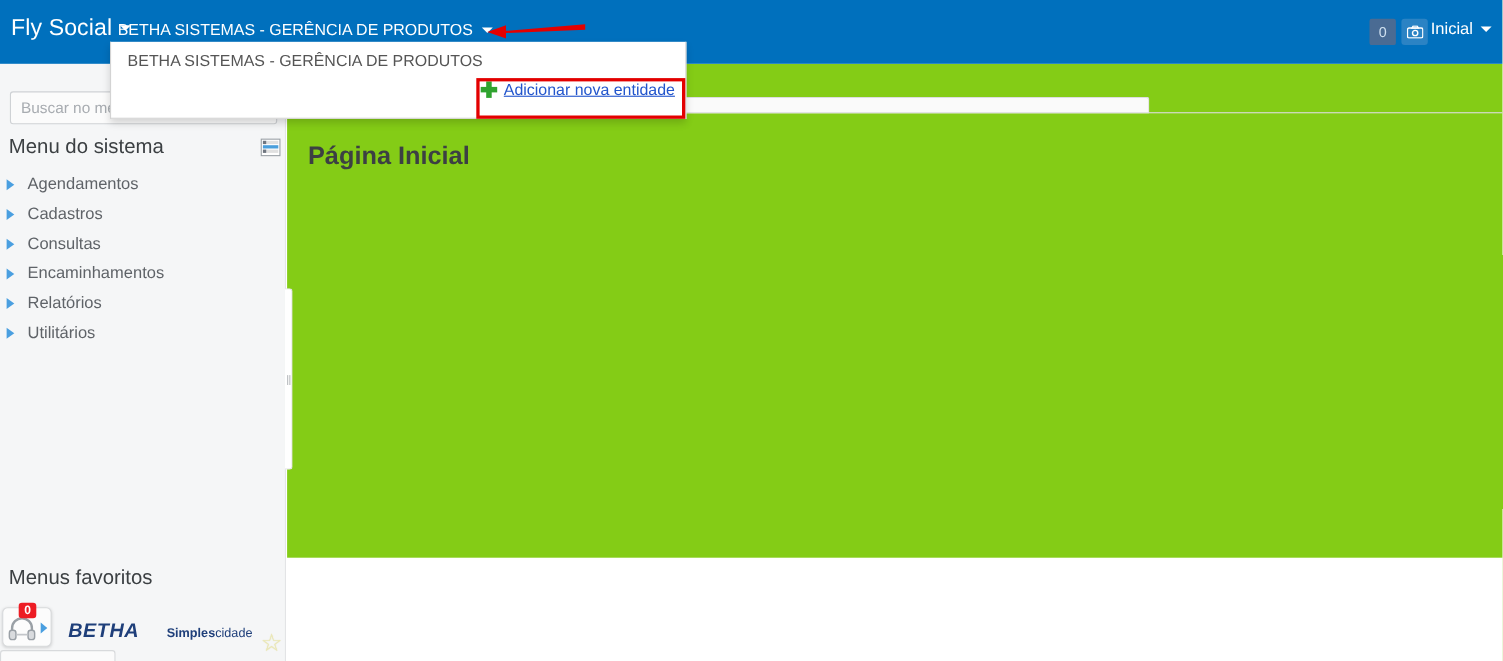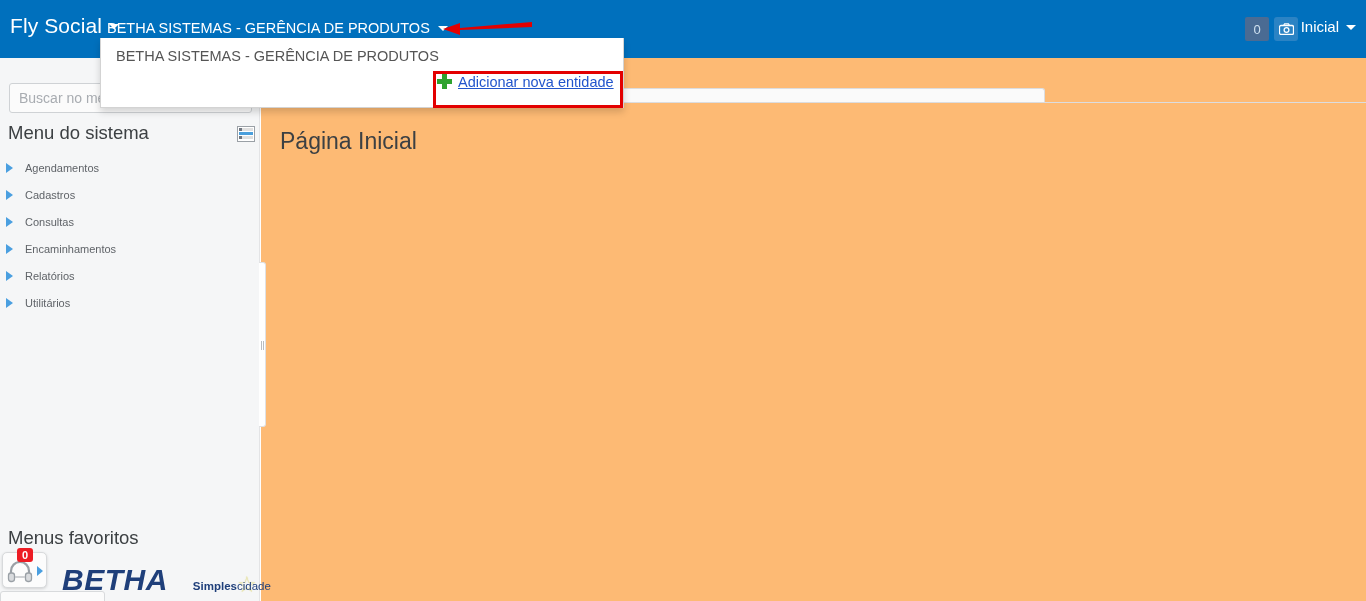--- a/index.html
+++ b/index.html
@@ -152,21 +152,21 @@
     outline: none;
   }
   .menu-search::placeholder { color: #a8acb1; }
 
   .section-title {
     position: absolute; left: 8px;
     font-size: 18.5px; color: #3c4043;
     white-space: nowrap;
   }
   #menu-sistema-title { top: 64px; }
-  #menus-favoritos-title { top: 456px; margin-top: 13px; }
+  #menus-favoritos-title { top: 456px; }
 
   .list-icon {
     position: absolute; left: 237px; top: 68px;
     width: 18px; height: 16px;
     background: #ffffff;
     border: 1px solid #9aa0a6;
     cursor: pointer;
   }
   .list-icon i {
     position: absolute; left: 1px; right: 1px;
@@ -197,21 +197,21 @@
     padding-left: 6px;
     cursor: pointer;
   }
   .menu-item .tri {
     width: 0; height: 0; flex: none;
     border-top: 5px solid transparent;
     border-bottom: 5px solid transparent;
     border-left: 7px solid #4a9fe0;
     margin-right: 12px;
   }
-  .menu-item .lbl { font-size: 11px; color: #5f6368; }
+  .menu-item .lbl { font-size: 15px; color: #5f6368; }
 
   
   .resize-grip {
     position: absolute; left: 259px; top: 262px;
     width: 7px; height: 165px;
     background: #ffffff;
     border: 1px solid #e0e1e3;
     border-left: none;
     border-radius: 0 3px 3px 0;
     cursor: col-resize;
@@ -261,33 +261,34 @@
     padding: 2px 4px;
     z-index: 8;
   }
 
   .betha-logo {
     position: absolute; left: 62px; top: 563px;
     display: flex; align-items: baseline;
     z-index: 7;
   }
   .betha-logo .b1 {
-    font-size: 30px; font-weight: bold; font-style: italic;
+    font-size: 18px; font-weight: bold; font-style: italic;
     color: #1f3f7a; letter-spacing: .5px;
   }
   .betha-logo .b2 {
     font-size: 11.5px; color: #1f3f7a; margin-left: 8px;
   }
   .betha-logo .b2 b { font-weight: bold; padding-left: 17px; }
 
   
   .content {
     position: absolute; left: 261px; top: 58px;
-    width: 1105px; height: 543px;
-    background: #fdba74;
+    width: 1105px; height: 449px;
+    background: #84cc16;
+    font-weight: bold;
   }
   .tabstrip {
     position: absolute; left: 0; top: 44px;
     width: 1105px; height: 1px;
     background: #dcdddf;
   }
   .tab-stub {
     position: absolute; top: 30px;
     height: 15px;
     border: 1px solid #dcdddf;

